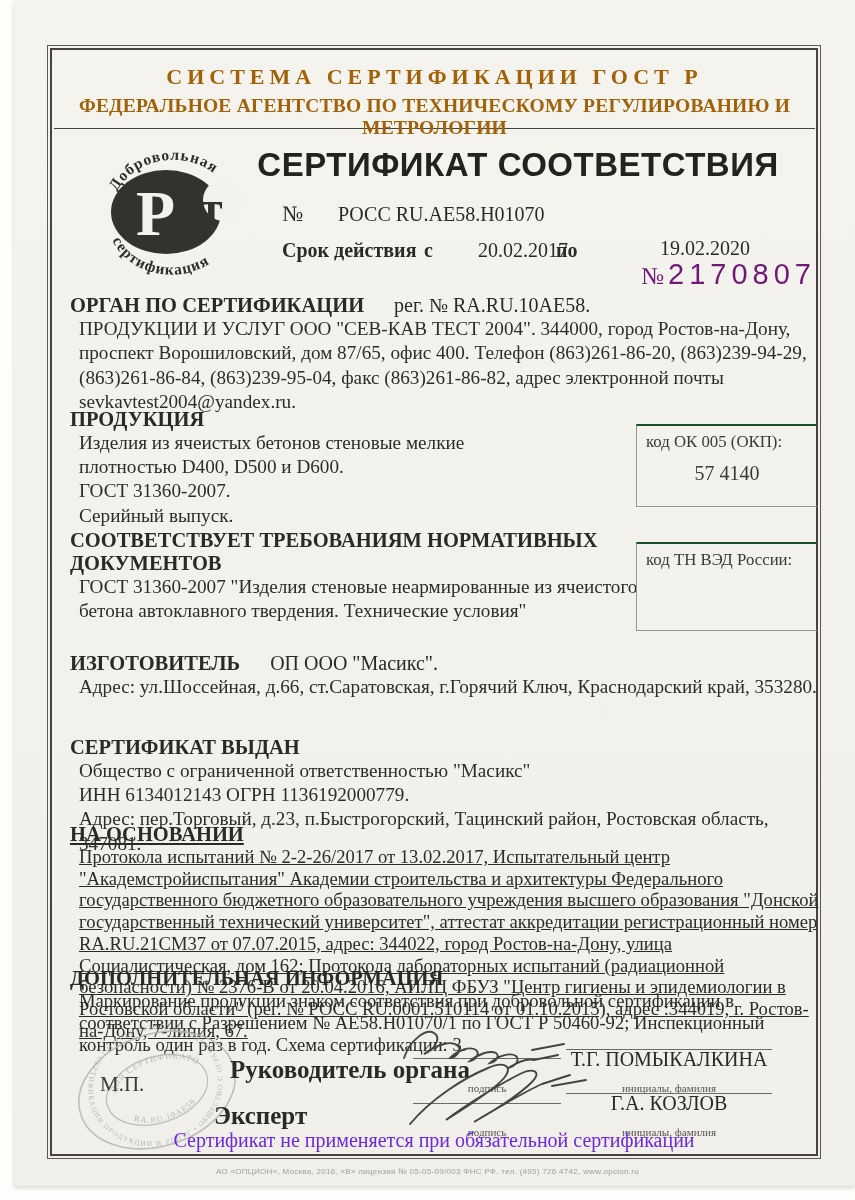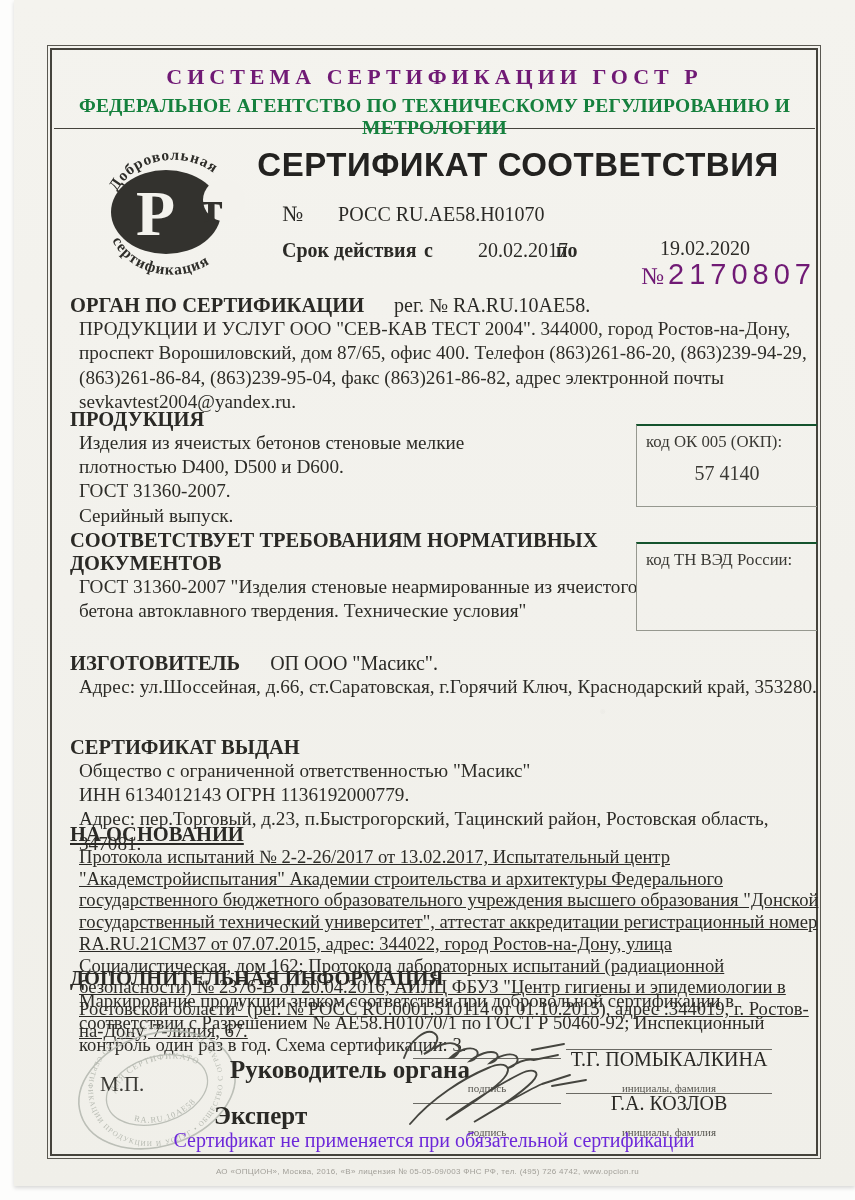--- a/index.html
+++ b/index.html
@@ -11,22 +11,22 @@
            radial-gradient(circle at 20% 30%, rgba(255,255,255,.35) 0 2px, transparent 3px),
            radial-gradient(circle at 70% 60%, rgba(0,0,0,.015) 0 2px, transparent 3px),
            linear-gradient(180deg,#f4f3ee 0%,#f2f1ec 50%,#f0efe9 100%);
          box-shadow:0 2px 4px rgba(0,0,0,.15);}
   .frame-outer{position:absolute;left:47px;top:45px;width:772px;height:1112px;
                border:1px solid #5a5851;}
   .frame-inner{position:absolute;left:2px;top:2px;right:2px;bottom:2px;
                border:2px solid #45433c;}
   .hdr{position:absolute;left:54px;top:52px;width:761px;height:76px;
        border-bottom:1px solid #45433c;text-align:center;}
-  .hdr-l1{margin-top:12px;font-size:22px;font-weight:bold;letter-spacing:5px;color:#701a75;}
-  .hdr-l2{margin-top:5px;font-size:19.5px;font-weight:bold;letter-spacing:.2px;color:#15803d;}
+  .hdr-l1{margin-top:12px;font-size:22px;font-weight:bold;letter-spacing:5px;color:#a16207;}
+  .hdr-l2{margin-top:5px;font-size:19.5px;font-weight:bold;letter-spacing:.2px;color:#a16207;}
   .cert-title{position:absolute;left:235px;top:146px;width:566px;text-align:center;
               font-family:"Liberation Sans",sans-serif;font-weight:bold;font-size:33px;
               letter-spacing:.5px;color:#232220;}
   .numrow{position:absolute;font-size:20px;}
   .b{font-weight:bold;}
   .serial{position:absolute;left:560px;top:258px;width:256px;text-align:right;color:#701a75;}
   .serial .no{font-size:24px;}
   .serial .digits{font-family:"Liberation Sans",sans-serif;font-size:29px;letter-spacing:5px;}
   .sec{position:absolute;left:70px;}
   .sec-h{font-size:20.5px;font-weight:bold;color:#2a2925;}

